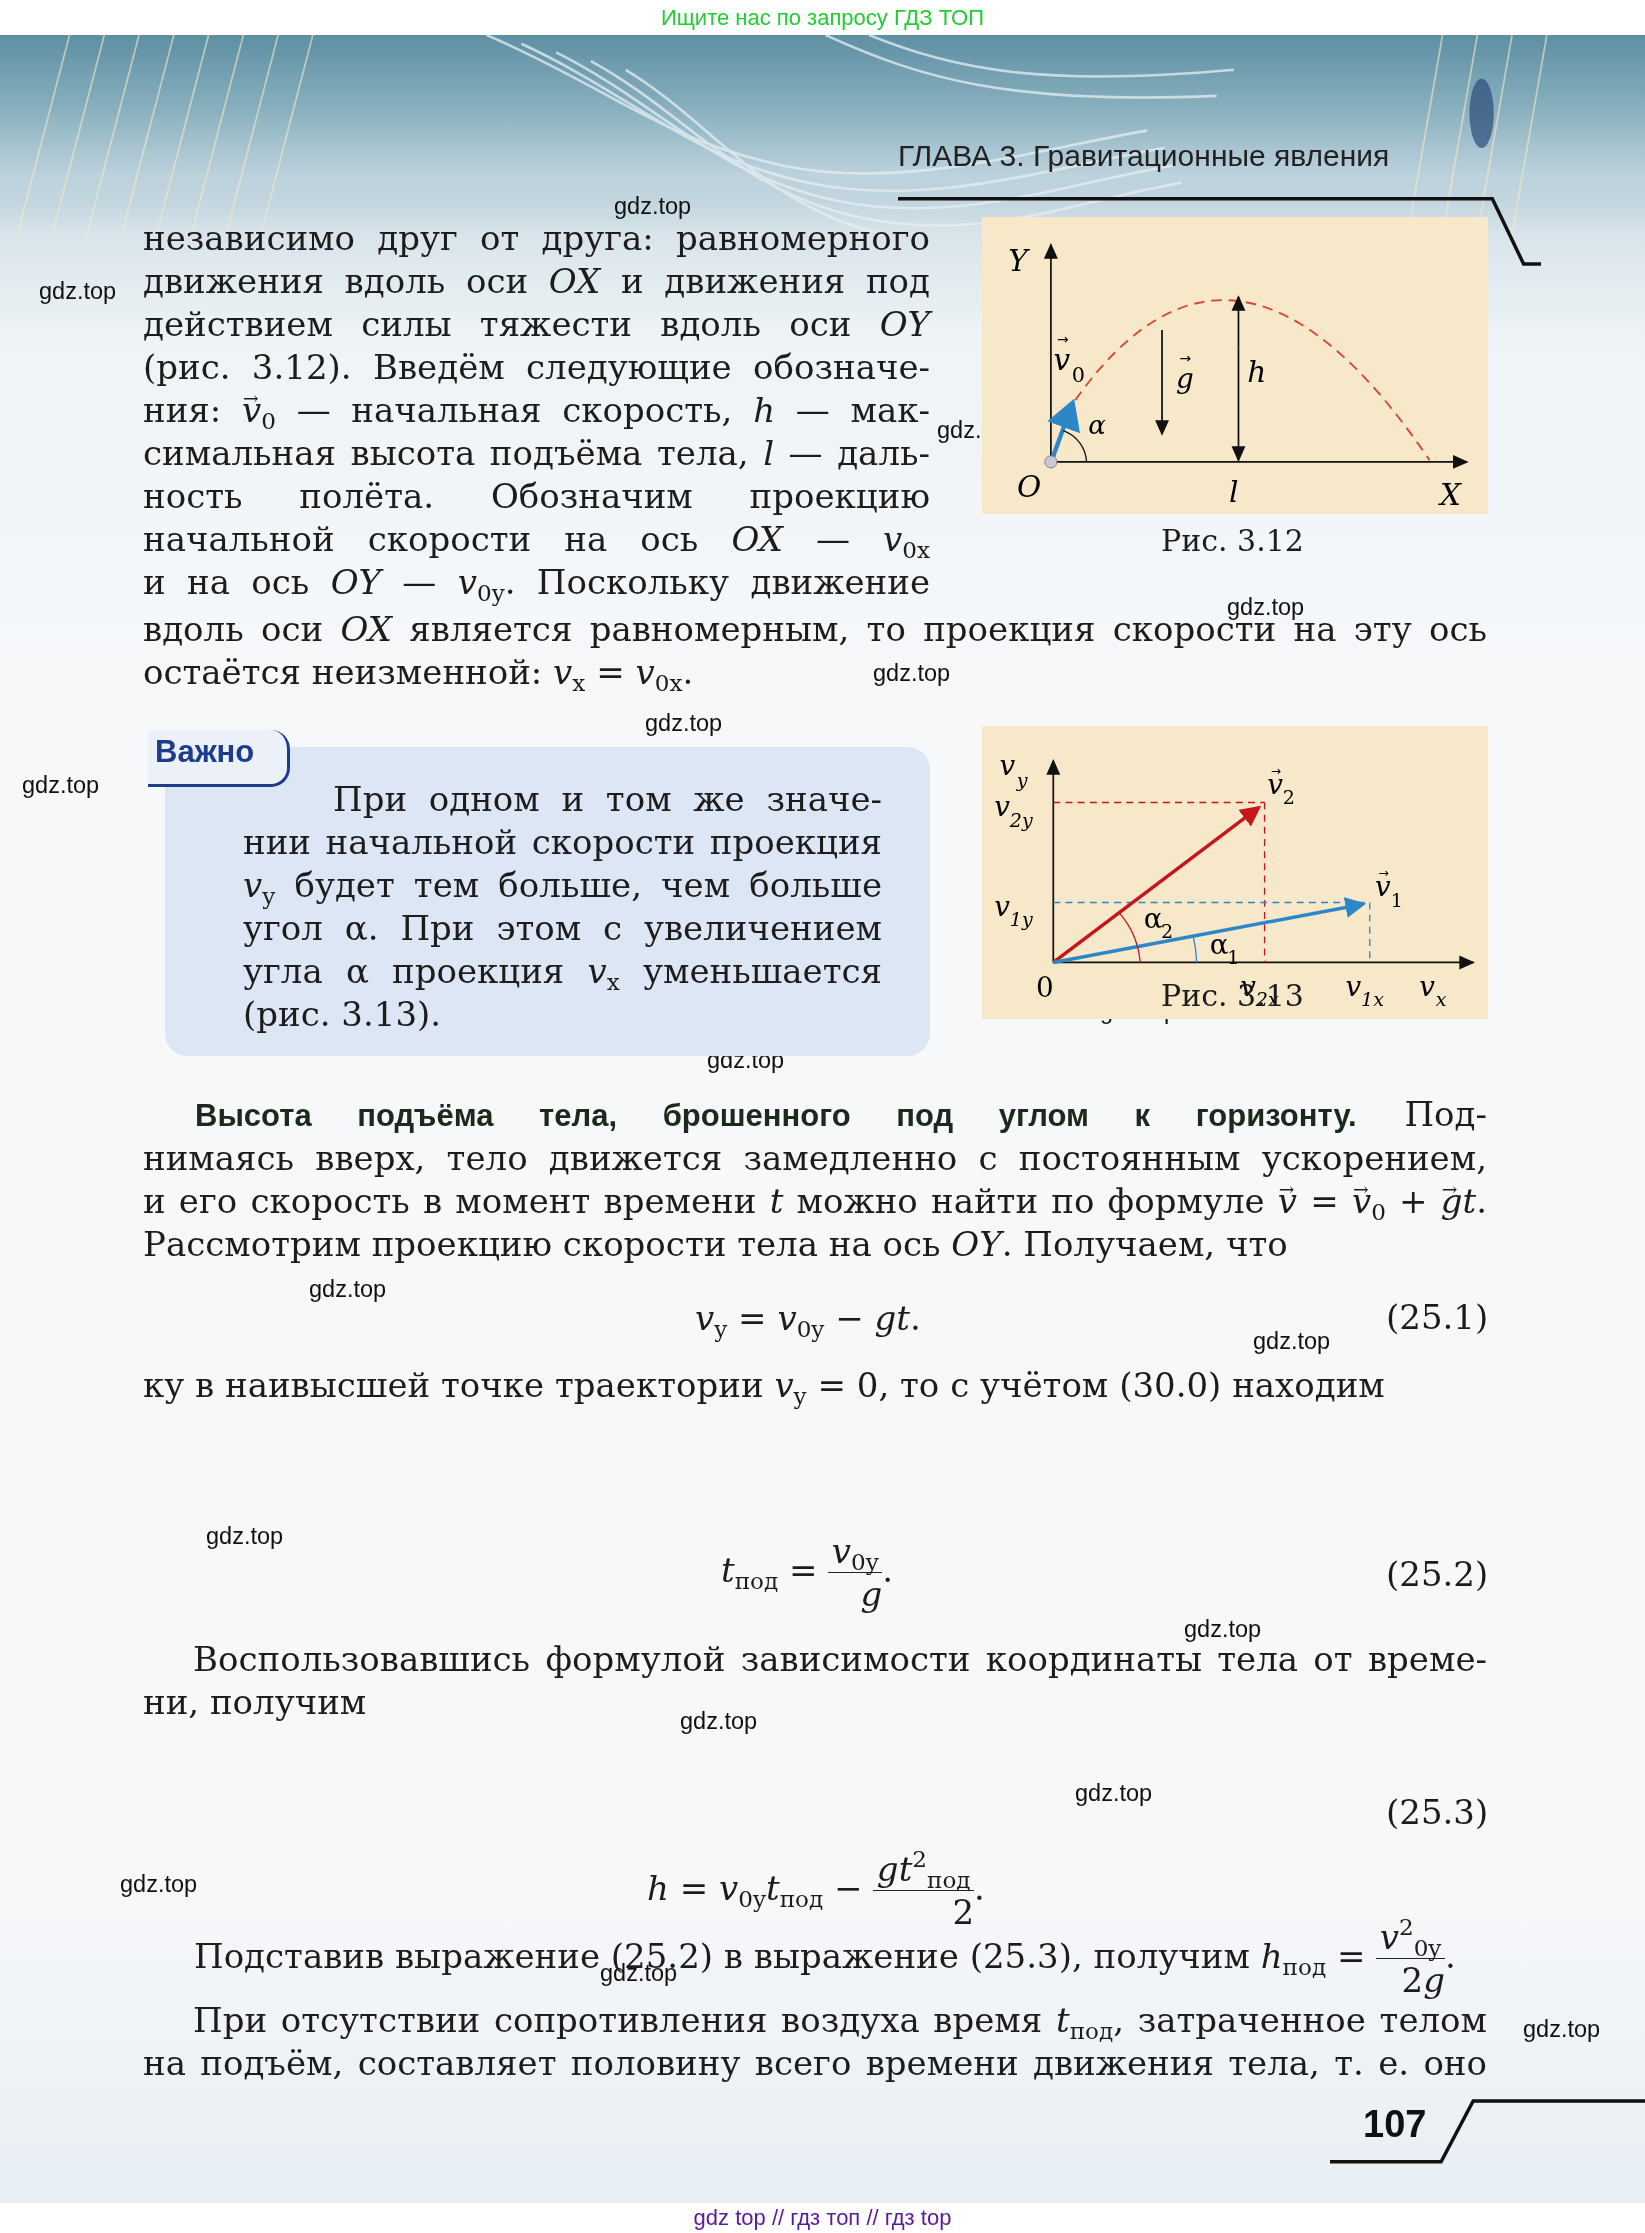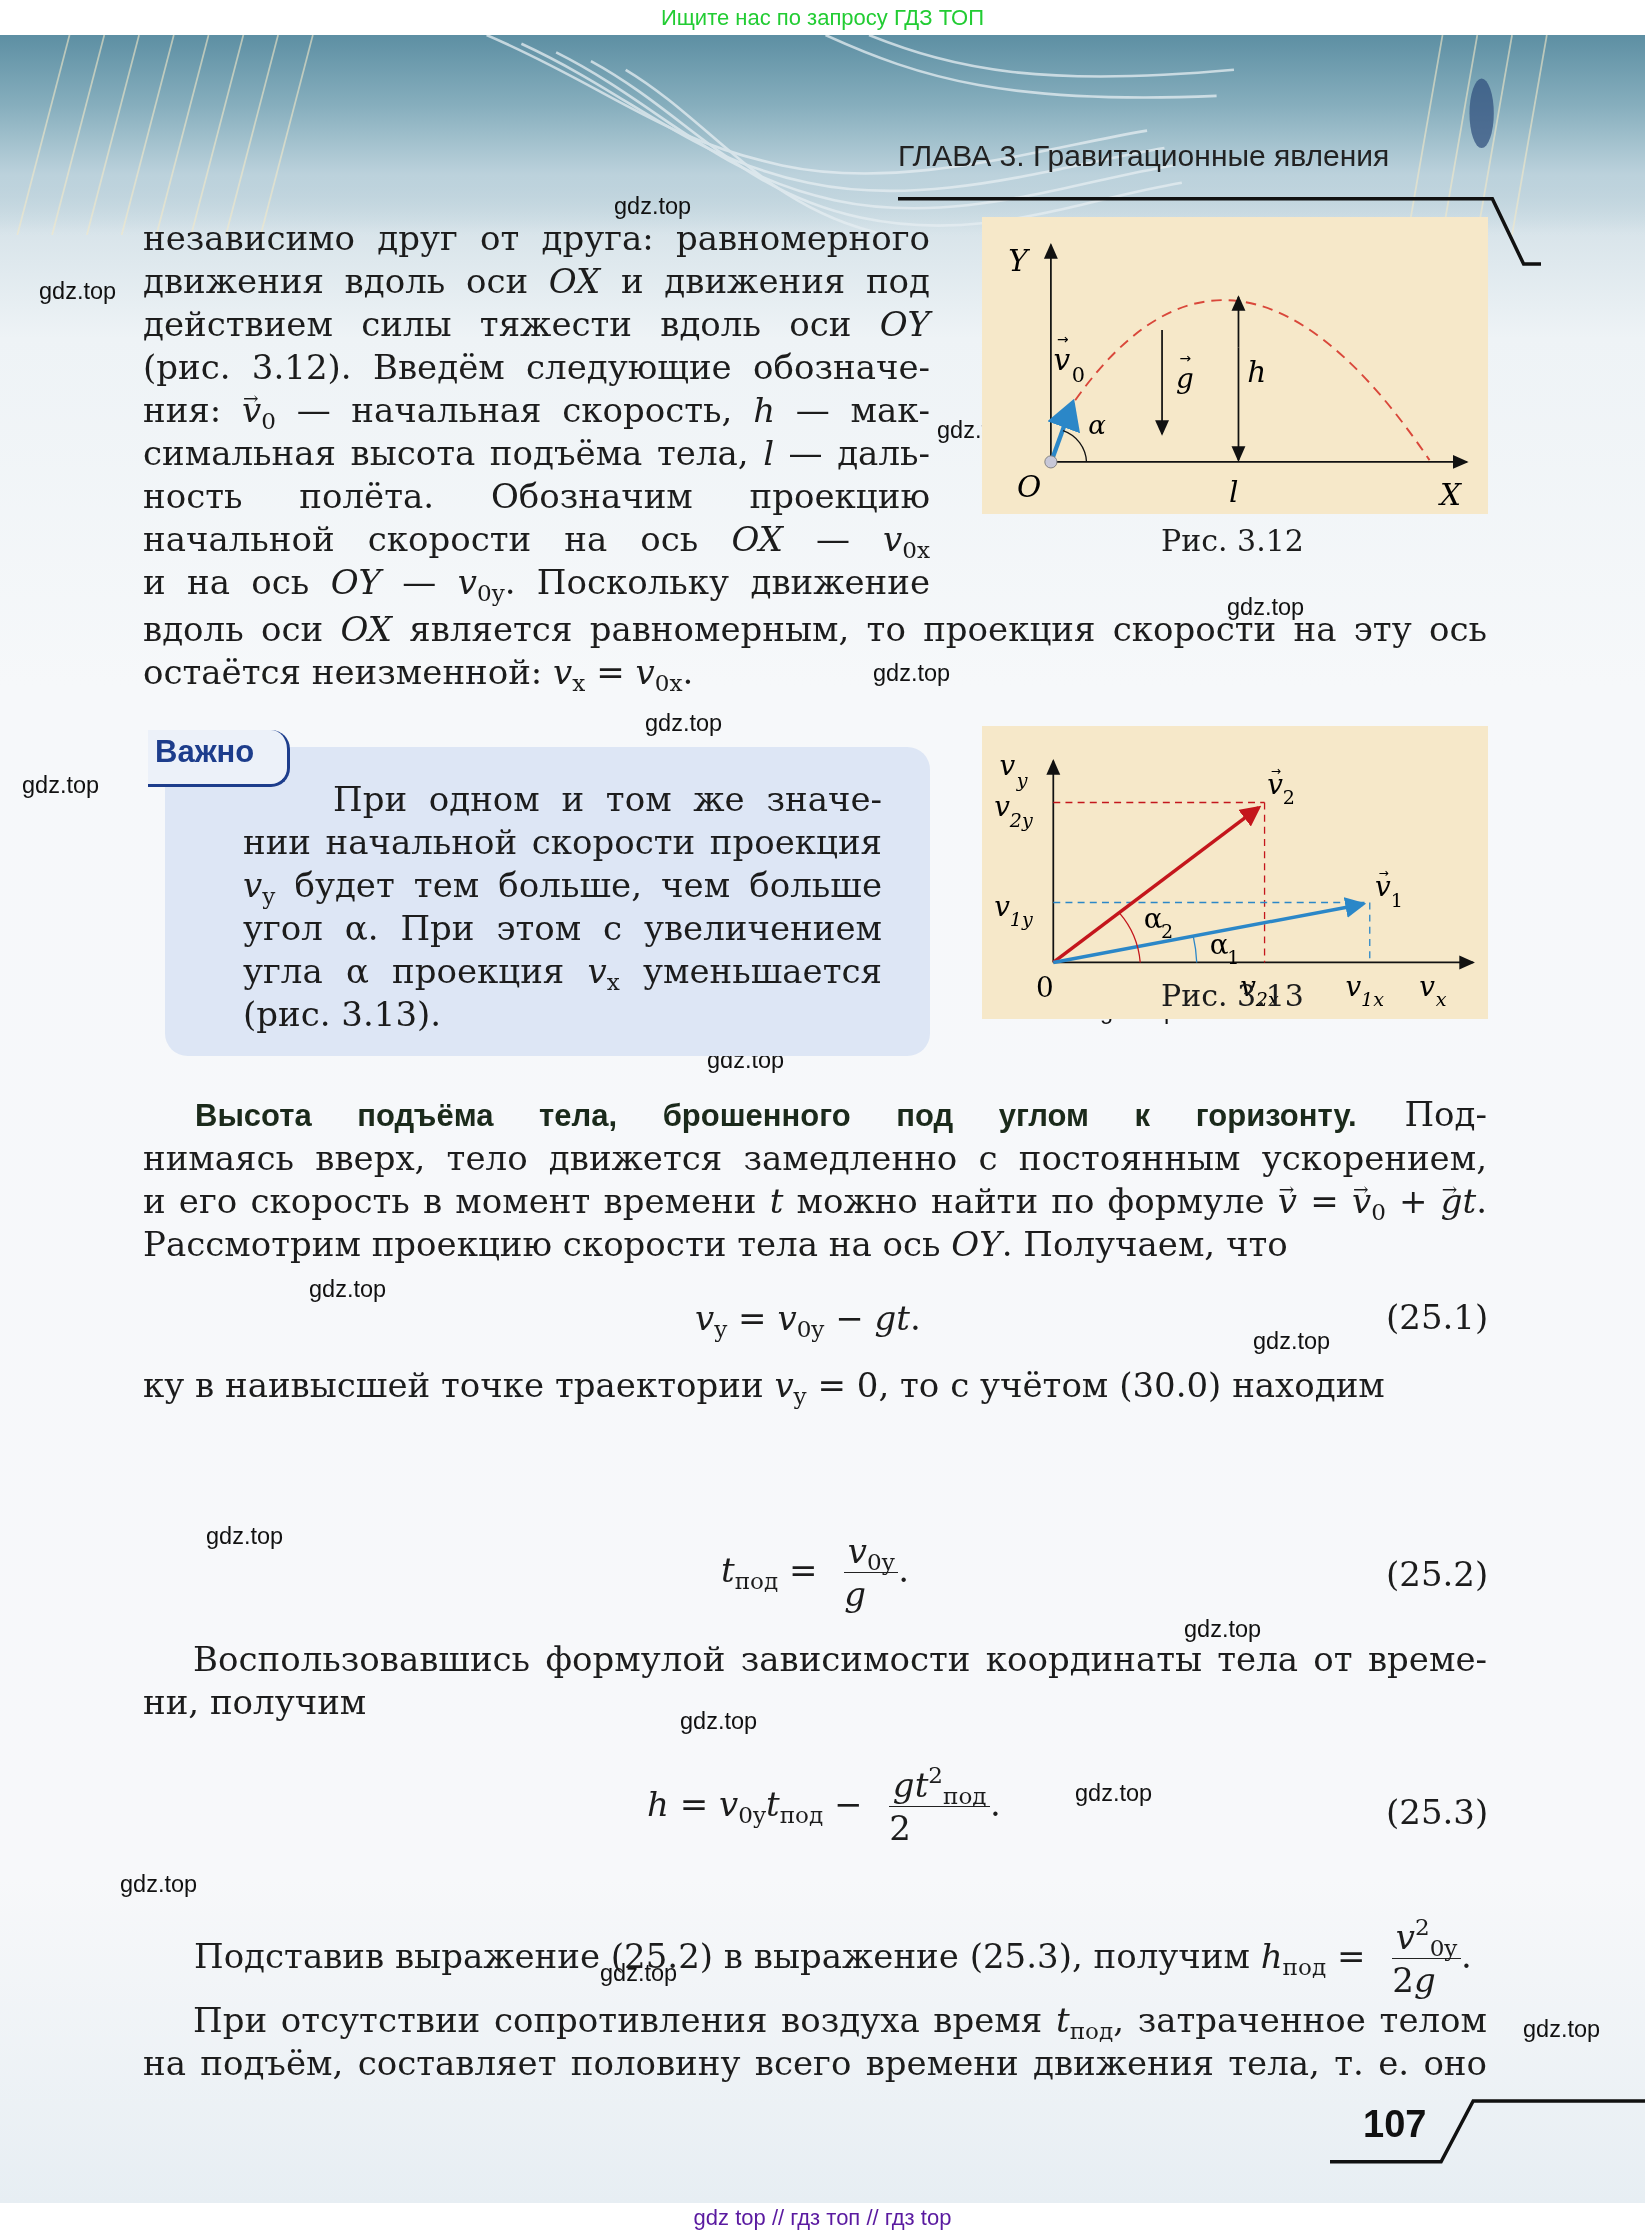--- a/index.html
+++ b/index.html
@@ -25,21 +25,21 @@
   .vec::before { content:"→"; position:absolute; left:0.05em; top:-0.62em; font-size:0.55em; font-style:normal; }
   .wm { font-family:"Liberation Sans", sans-serif; color:#111; font-size:23.5px; white-space:nowrap; }
   .fig-box { background:#f6e8c9; }
   .caption { font-size:30px; white-space:nowrap; }
   #important-box { left:165px; top:747px; width:765px; height:309px; background:#dde6f5; border-radius:22.6px; }
   #important-tab { left:148px; top:730px; width:139px; height:54px; background:#ecf1f9; border-right:3.5px solid #1d3d8c;
       border-bottom:3.5px solid #1d3d8c; border-bottom-right-radius:19px; border-top-right-radius:19px; }
   #important-label { left:155px; top:734px; font-family:"Liberation Sans", sans-serif; font-weight:bold;
       color:#1d3d8c; font-size:31px; }
   #section-heading { font-family:"Liberation Sans", sans-serif; font-weight:bold; font-size:31px; color:#1b2a1b; }
-  .frac { display:inline-block; vertical-align:middle; text-align:left;margin-left:16px; }
+  .frac { display:inline-block; vertical-align:middle; text-align:right; }
   .frac .num { display:block; border-bottom:1.7px solid #222; padding:0 3.5px; line-height:42px; }
   .frac .den { display:block; line-height:42px; }
   .eqno { font-size:34px; }
   #page-number { left:1363px; top:2103px; font-family:"Liberation Sans", sans-serif; font-weight:bold; font-size:38px; color:#111; }
   #footer-text { left:0; top:2203px; width:1645px; height:30px; background:#fff; text-align:center;
        color:#5a1aa0; font-family:"Liberation Sans", sans-serif; font-size:22px; line-height:30px; }
 </style>
 </head>
 <body>
 
@@ -237,21 +237,21 @@
   <i class="m">t</i><sub>под</sub> <span>=</span>
   <span class="frac"><span class="num"><i class="m">v</i><sub>0y</sub></span><span class="den"><i class="m">g</i></span></span>.
 </div>
 <div class="abs eqno" style="left:1386px;top:1554px">(25.2)</div>
 
 <div class="abs" style="left:143px;top:1638px;width:1344px">
   <div class="p just" style="padding-left:50px"><span>Воспользовавшись формулой зависимости координаты тела от време-</span></div>
   <div class="p"><span>ни, получим</span></div>
 </div>
 
-<div class="abs p" style="left:647px;top:1764px">
+<div class="abs p" style="left:647px;top:1848px">
   <i class="m">h</i> <span>=</span> <i class="m">v</i><sub>0y</sub><i class="m">t</i><sub>под</sub> <span>−</span>
   <span class="frac"><span class="num"><i class="m">g</i><i class="m">t</i><sup>2</sup><sub>под</sub></span><span class="den">2</span></span>.
 </div>
 <div class="abs eqno" style="left:1386px;top:1792px">(25.3)</div>
 
 <div class="abs p" style="left:194px;top:1916px">
   <span>Подставив выражение (25.2) в выражение (25.3), получим</span>
   <i class="m">h</i><sub>под</sub> <span>=</span>
   <span class="frac"><span class="num"><i class="m">v</i><sup>2</sup><sub>0y</sub></span><span class="den"><span>2</span><i class="m">g</i></span></span>.
 </div>

